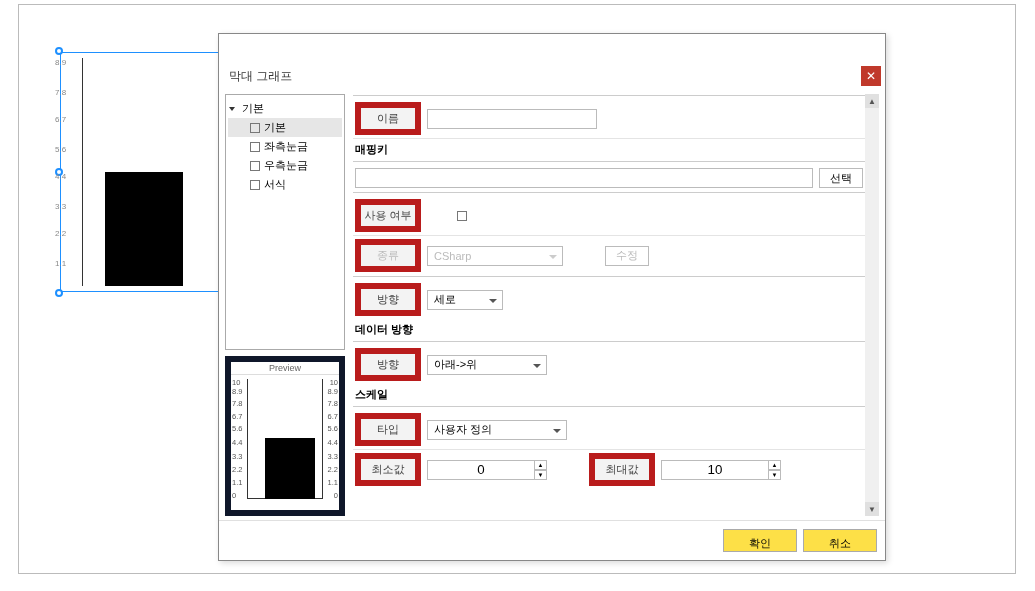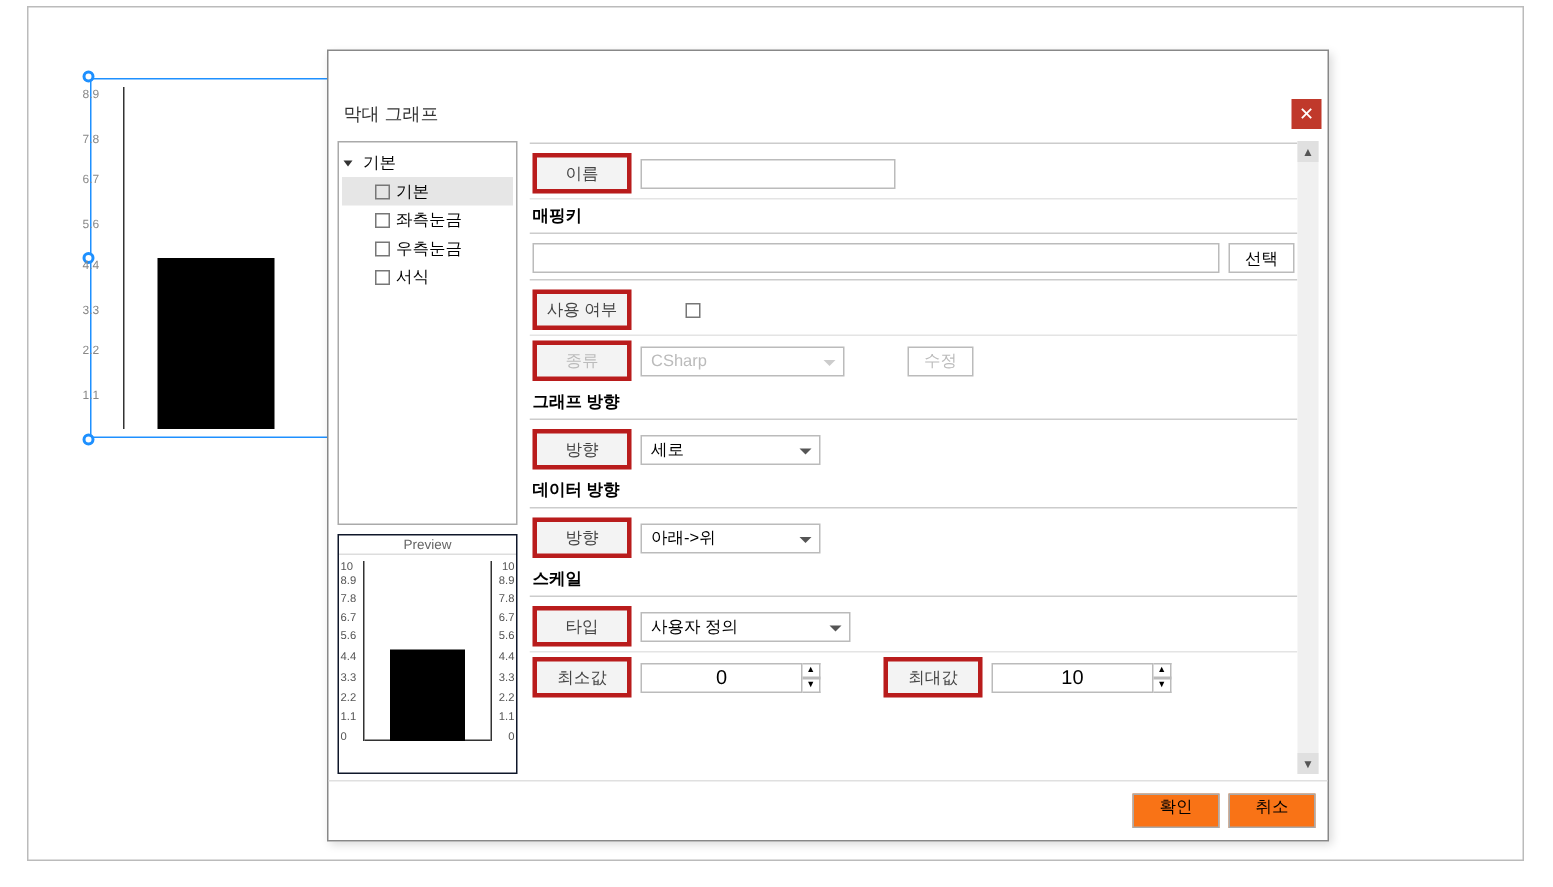--- a/index.html
+++ b/index.html
@@ -124,21 +124,21 @@
 }
 .tree-item.root { padding-left: 0; }
 .tree-item.sel { background: #e6e6e6; }
 .chkbox {
   width: 10px; height: 10px;
   border: 1px solid #777;
   display: inline-block;
 }
 
 .preview-box {
-  border: 1px solid #0f172a;
+  border: 6px solid #0f172a;
   height: 160px;
 }
 .preview-title {
   text-align: center;
   font-size: 9px;
   color: #666;
   padding: 1px;
   border-bottom: 1px solid #ddd;
 }
 .preview-chart {
@@ -205,21 +205,21 @@
 
 .form-row {
   display: flex;
   align-items: center;
   padding: 3px 2px;
   gap: 6px;
 }
 .field-label {
   width: 66px;
   background: #f3f3f3;
-  border: 3px solid #b91c1c;
+  border: 6px solid #b91c1c;
   text-align: center;
   padding: 3px 2px;
   color: #444;
 }
 .field-label.disabled { color: #bbb; text-align: center; }
 .text-input {
   border: 1px solid #bbb;
   height: 20px;
   padding: 0 4px;
   flex: 0 0 auto;
@@ -280,23 +280,23 @@
 
 .dialog-footer {
   display: flex;
   justify-content: flex-end;
   gap: 6px;
   padding: 8px;
   border-top: 1px solid #e0e0e0;
 }
 .dlg-btn {
   border: 1px solid #aaa;
-  background: #f97316;
-  width: 58px; height: 23px;
-  display: flex; align-items: flex-start; justify-content: center;
+  background: #fde047;
+  width: 74px; height: 23px;
+  display: flex; align-items: flex-end; justify-content: center;
   cursor: pointer;
 }
 </style>
 </head>
 <body>
 
 <div class="outer-frame"></div>
 
 <div class="bg-chart">
   <div class="sel-box"></div>
@@ -419,25 +419,24 @@
           <div class="field-label disabled">종류</div>
           <div class="dropdown disabled" style="width:136px;">
               <span>CSharp</span>
             </div>
           <div style="width:30px;"></div>
           <div class="btn-small disabled">
               <span>수정</span>
             </div>
         </div>
 
-        <div class="section-title">그래프 방향</div>
         <div class="hr"></div>
         <div class="form-row">
           <div class="field-label">방향</div>
-          <div class="dropdown" style="width:120px;">
+          <div class="dropdown" style="width:76px;">
               <span>세로</span>
             </div>
         </div>
 
         <div class="section-title">데이터 방향</div>
         <div class="hr"></div>
         <div class="form-row">
           <div class="field-label">방향</div>
           <div class="dropdown" style="width:120px;text-align:right;">
               <span>아래-&gt;위</span>

